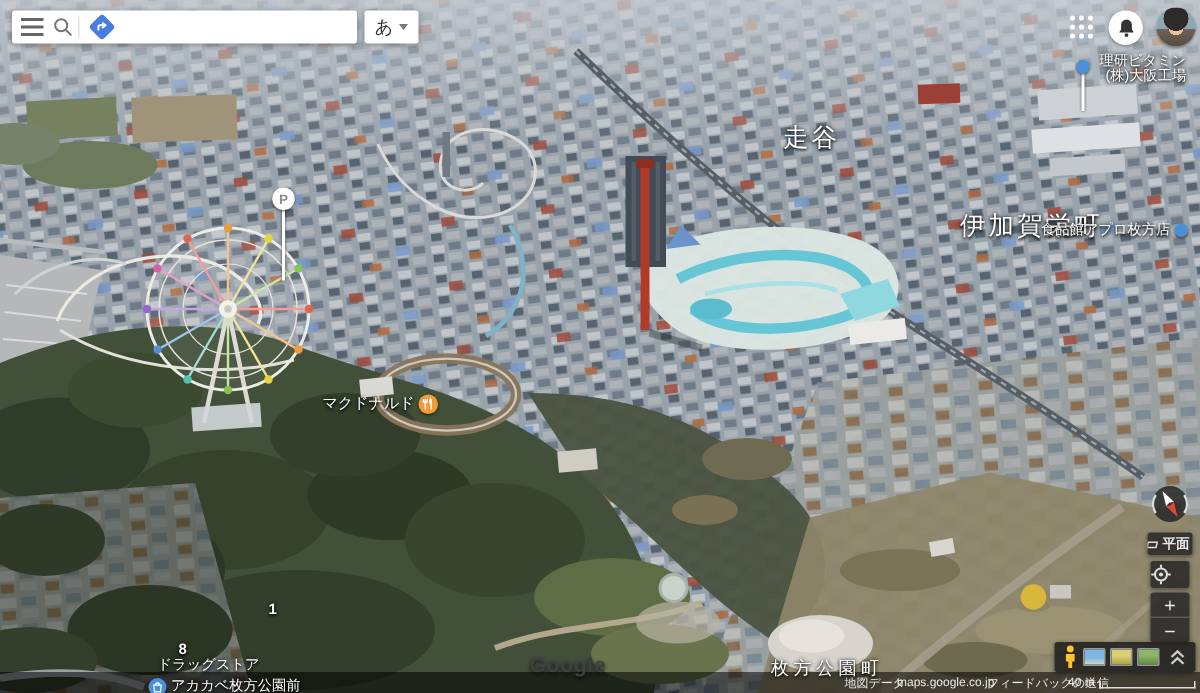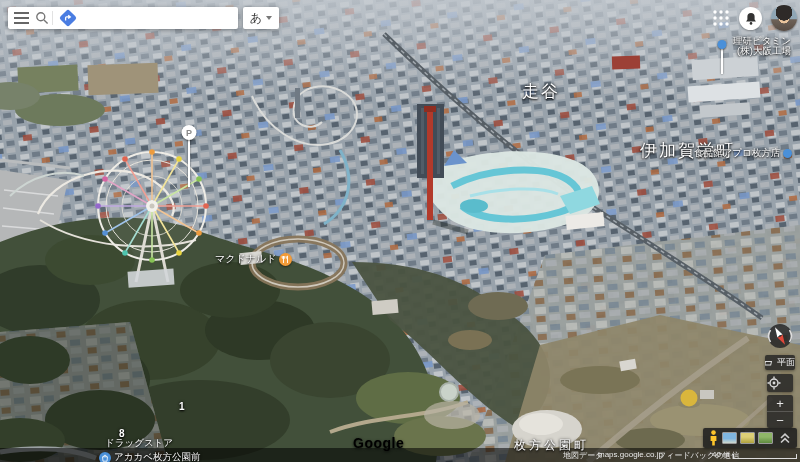--- a/index.html
+++ b/index.html
@@ -65,22 +65,22 @@
   .minimap { position:absolute; left:10px; top:400px; width:47px; height:45px; z-index:5;
              border:2px solid #fff; border-radius:2px; overflow:hidden; cursor:pointer;
              box-shadow:0 1px 4px rgba(0,0,0,.5); background:#cfe4bc; }
   .minimap .shade { position:absolute; inset:0;
                     background:linear-gradient(180deg,transparent 55%, rgba(0,0,0,.35)); }
   .minimap .mlbl { position:absolute; left:3px; bottom:2px; color:#fff; font-size:10px;
                    font-weight:bold; text-shadow:0 1px 2px rgba(0,0,0,.9); }
 
   
   .ctl { position:absolute; z-index:6; background:rgba(34,34,34,.82); color:#e8e8e8;
-         border-radius:2px; display:flex; align-items:center; justify-content:space-between;
-         cursor:pointer; box-shadow:0 1px 3px rgba(0,0,0,.4); }
+         border-radius:2px; display:flex; align-items:center; justify-content:flex-start;
+         cursor:pointer; box-shadow:0 1px 3px rgba(0,0,0,.4);font-weight:bold; }
   .compass { right:5px; top:321px; width:30px; height:30px; border-radius:50%;
              background:transparent; box-shadow:none; }
   .flatbtn { right:5px; top:355px; width:30px; height:15px; font-size:9px; gap:2px; }
   .locbtn  { right:7px; top:374px; width:26px; height:18px; }
   .zoomstack { position:absolute; right:7px; top:395px; width:26px; z-index:6;
                background:rgba(34,34,34,.82); border-radius:2px; overflow:hidden;
                box-shadow:0 1px 3px rgba(0,0,0,.4); }
   .zoomstack .zbtn { height:16px; display:flex; align-items:center; justify-content:center;
                      color:#e8e8e8; font-size:13px; cursor:pointer; }
   .zoomstack .zdiv { height:1px; background:rgba(255,255,255,.18); }
@@ -91,21 +91,21 @@
   .thumb { width:15px; height:12px; border:1px solid #999; border-radius:1px; cursor:pointer; }
   .t1 { background:linear-gradient(180deg,#7fb6e0 55%, #cfd8cd); }
   .t2 { background:linear-gradient(180deg,#ddcf77 40%, #b0a23f); }
   .t3 { background:linear-gradient(180deg,#8fb668 40%, #5e8a3f); }
 
   
   .attrbar { position:absolute; left:0; bottom:0; width:800px; height:14px; z-index:3;
              background:rgba(0,0,0,.55); }
   .attr { position:absolute; z-index:5; color:#e9e9e9; font-size:8px; white-space:nowrap; }
   .attr.link { cursor:pointer; }
-  .glogo { position:absolute; left:353px; top:435px; z-index:4; color:#000000; font-size:14px;
+  .glogo { position:absolute; left:353px; top:435px; z-index:4; color:#404040; font-size:14px;
            font-weight:bold; letter-spacing:.5px; text-shadow:0 1px 3px rgba(0,0,0,.7); }
   .scalebar { position:absolute; left:733px; top:454px; width:64px; height:5px; z-index:5;
               border-left:1px solid #ddd; border-right:1px solid #ddd;
               border-bottom:1px solid #ddd; }
 </style>
 </head>
 <body>
 
 <div id="stage">
 
@@ -295,21 +295,21 @@
   <div class="mlabel poi poi-stack" style="left:733px;top:36px">
     <span>理研ビタミン</span>
     <span>(株)大阪工場</span>
   </div>
 
   <div class="mlabel poi poi-row" style="left:694px;top:147px">
     <span>食品館アプロ枚方店</span>
     <span class="poi-icon" style="width:9px;height:9px;background:#4a90d9"></span>
   </div>
 
-  <div class="mlabel poi poi-row" style="left:215px;top:252px">
+  <div class="mlabel poi poi-row" style="left:215px;top:262px">
     <span style="font-size:10px">マクドナルド</span>
     <span class="poi-icon" style="background:#f29b38">
       <svg width="9" height="9" viewBox="0 0 9 9">
           <path d="M2.5,1 V8 M2.5,1 v2.4 M1.2,1 v2.2 M3.8,1 v2.2 M1.2,3.2 h2.6 M6.5,1 V8 M6.5,1 c-1.3,0 -1.3,3 0,3" stroke="#fff" stroke-width=".9" fill="none"></path>
         </svg>
     </span>
   </div>
 
   <div class="pin" style="left:189px;top:125px">
     <div class="stick" style="top:12px;height:50px"></div>

